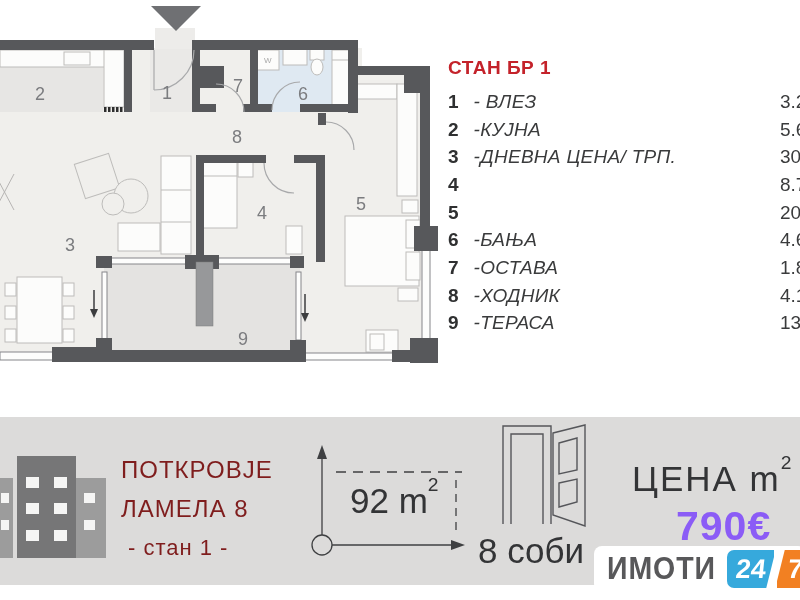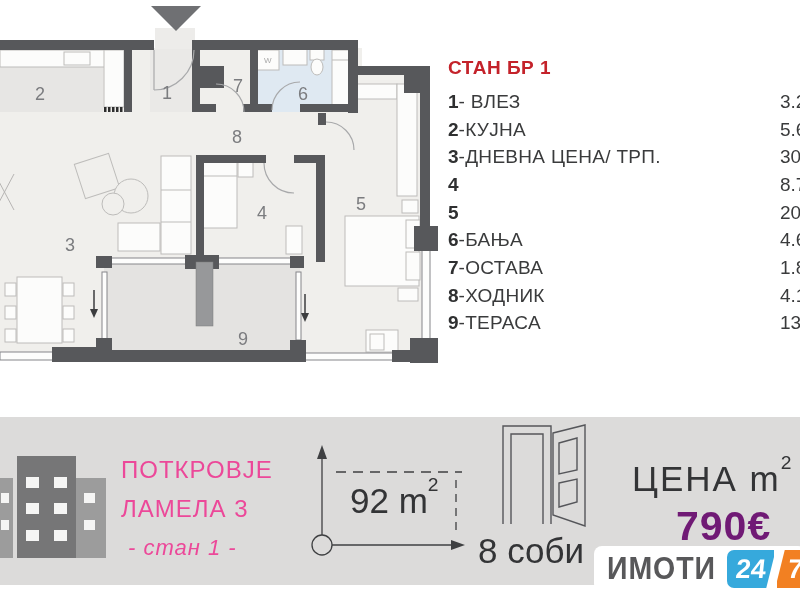--- a/index.html
+++ b/index.html
@@ -15,35 +15,35 @@
   .room-panel{left:448px;top:57px;width:360px;}
   .list-title{
     font-size:19px;font-weight:bold;color:#c4222a;letter-spacing:.5px;
     margin-bottom:9px;
   }
   .room-row{
     position:relative;height:27.7px;display:flex;align-items:center;
     font-size:19px;color:#3a3b3c;white-space:nowrap;
   }
   .room-row .rn{font-weight:bold;color:#2f3031;}
-  .room-row .rname{margin-left:0;letter-spacing:.3px;}
+  .room-row .rname{margin-left:15px;letter-spacing:.3px;font-style:italic;}
   .room-row .rval{position:absolute;right:-9px;color:#3a3b3c;}
 
   
   .footer-bar{left:0;top:417px;width:800px;height:168px;background:#dcdbda;}
   .project-name{
-    left:121px;top:450px;font-size:24px;color:#ec4899;line-height:39px;
+    left:121px;top:450px;font-size:24px;color:#7f1d1d;line-height:39px;
     letter-spacing:1px;
   }
-  .project-name .l3{font-size:22px;padding-left:7px;font-style:italic;}
+  .project-name .l3{font-size:22px;padding-left:7px;}
   .big-label{color:#333436;}
   .area-size-label{left:350px;top:481px;font-size:35px;}
   .rooms-count-label{left:478px;top:531px;font-size:35px;z-index:2;}
   .price-per-m2-label{left:632px;top:459px;font-size:35px;letter-spacing:2px;}
-  .price-value{left:676px;top:503px;font-size:41px;font-weight:800;color:#701a75;letter-spacing:1px;}
+  .price-value{left:676px;top:503px;font-size:41px;font-weight:800;color:#8b5cf6;letter-spacing:1px;}
   sup.sp{font-size:.55em;position:relative;top:-.5em;}
 
   
   .brand-logo{
     left:594px;top:546px;width:212px;height:46px;background:#ffffff;
     border-radius:8px;display:flex;align-items:center;padding-left:13px;
     box-sizing:border-box;z-index:5;
   }
   .brand-name{
     font-size:31px;font-weight:bold;color:#58585a;letter-spacing:1px;
@@ -265,21 +265,21 @@
       <rect x="54" y="47" width="13" height="11"></rect>
     <rect x="26" y="74" width="13" height="11"></rect>
       <rect x="54" y="74" width="13" height="11"></rect>
     <rect x="84" y="37" width="11" height="10"></rect>
       <rect x="84" y="64" width="11" height="10"></rect>
   </g>
 </svg>
 
 <div class="abs project-name">
   <div>ПОТКРОВЈЕ</div>
-  <div>ЛАМЕЛА 3</div>
+  <div>ЛАМЕЛА 8</div>
   <div class="l3">- стан 1 -</div>
 </div>
 
 <svg class="abs" style="left:300px;top:442px" width="170" height="120" viewBox="0 0 170 120">
   <g stroke="#3f4042" stroke-width="1.3" fill="none">
     <line x1="22" y1="14" x2="22" y2="93"></line>
     <circle cx="22" cy="103" r="10"></circle>
     <line x1="32" y1="103" x2="152" y2="103"></line>
     <line x1="36" y1="30" x2="162" y2="30" stroke-dasharray="10 7"></line>
     <line x1="156" y1="38" x2="156" y2="92" stroke-dasharray="8 6"></line>

